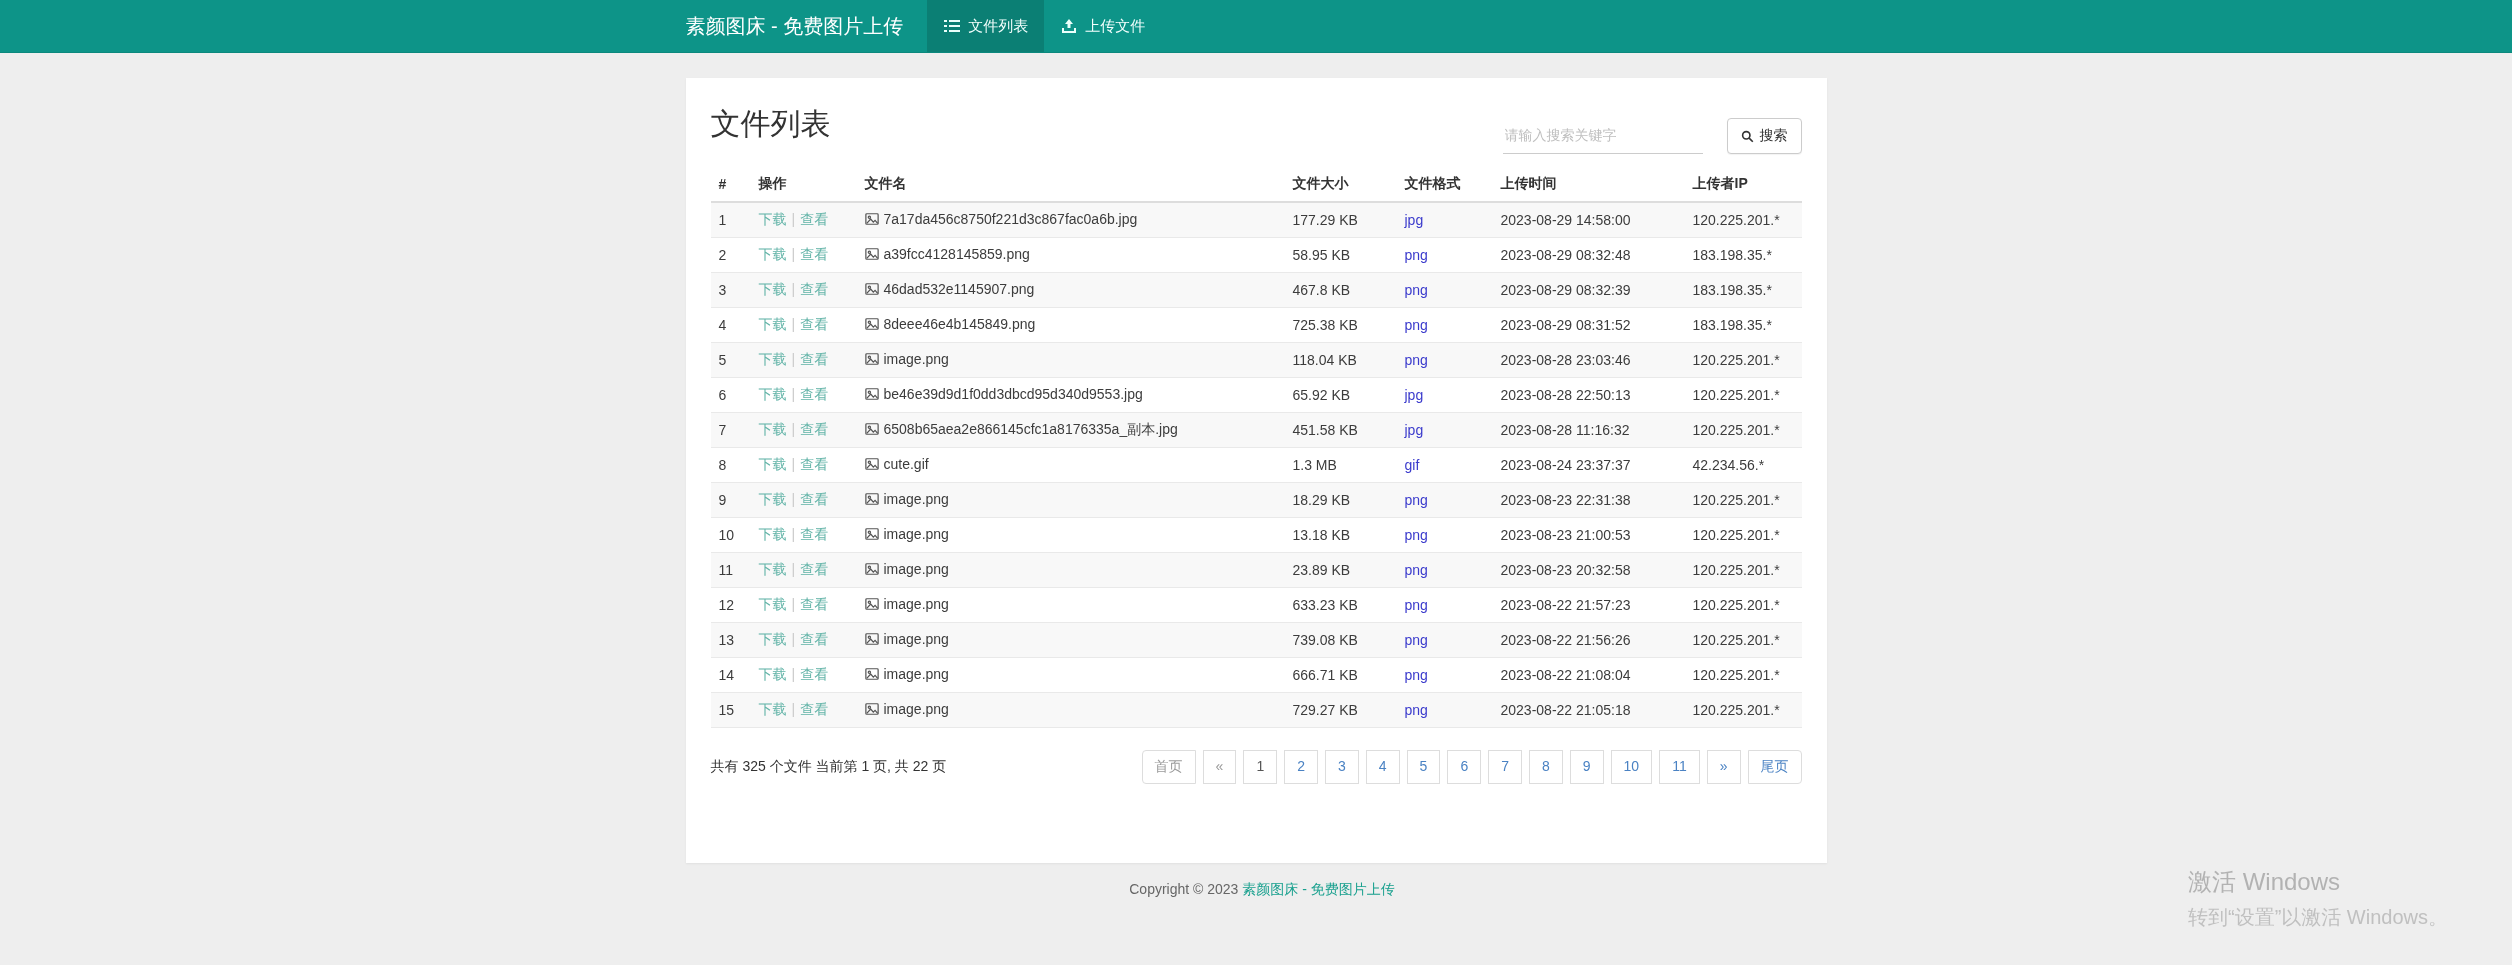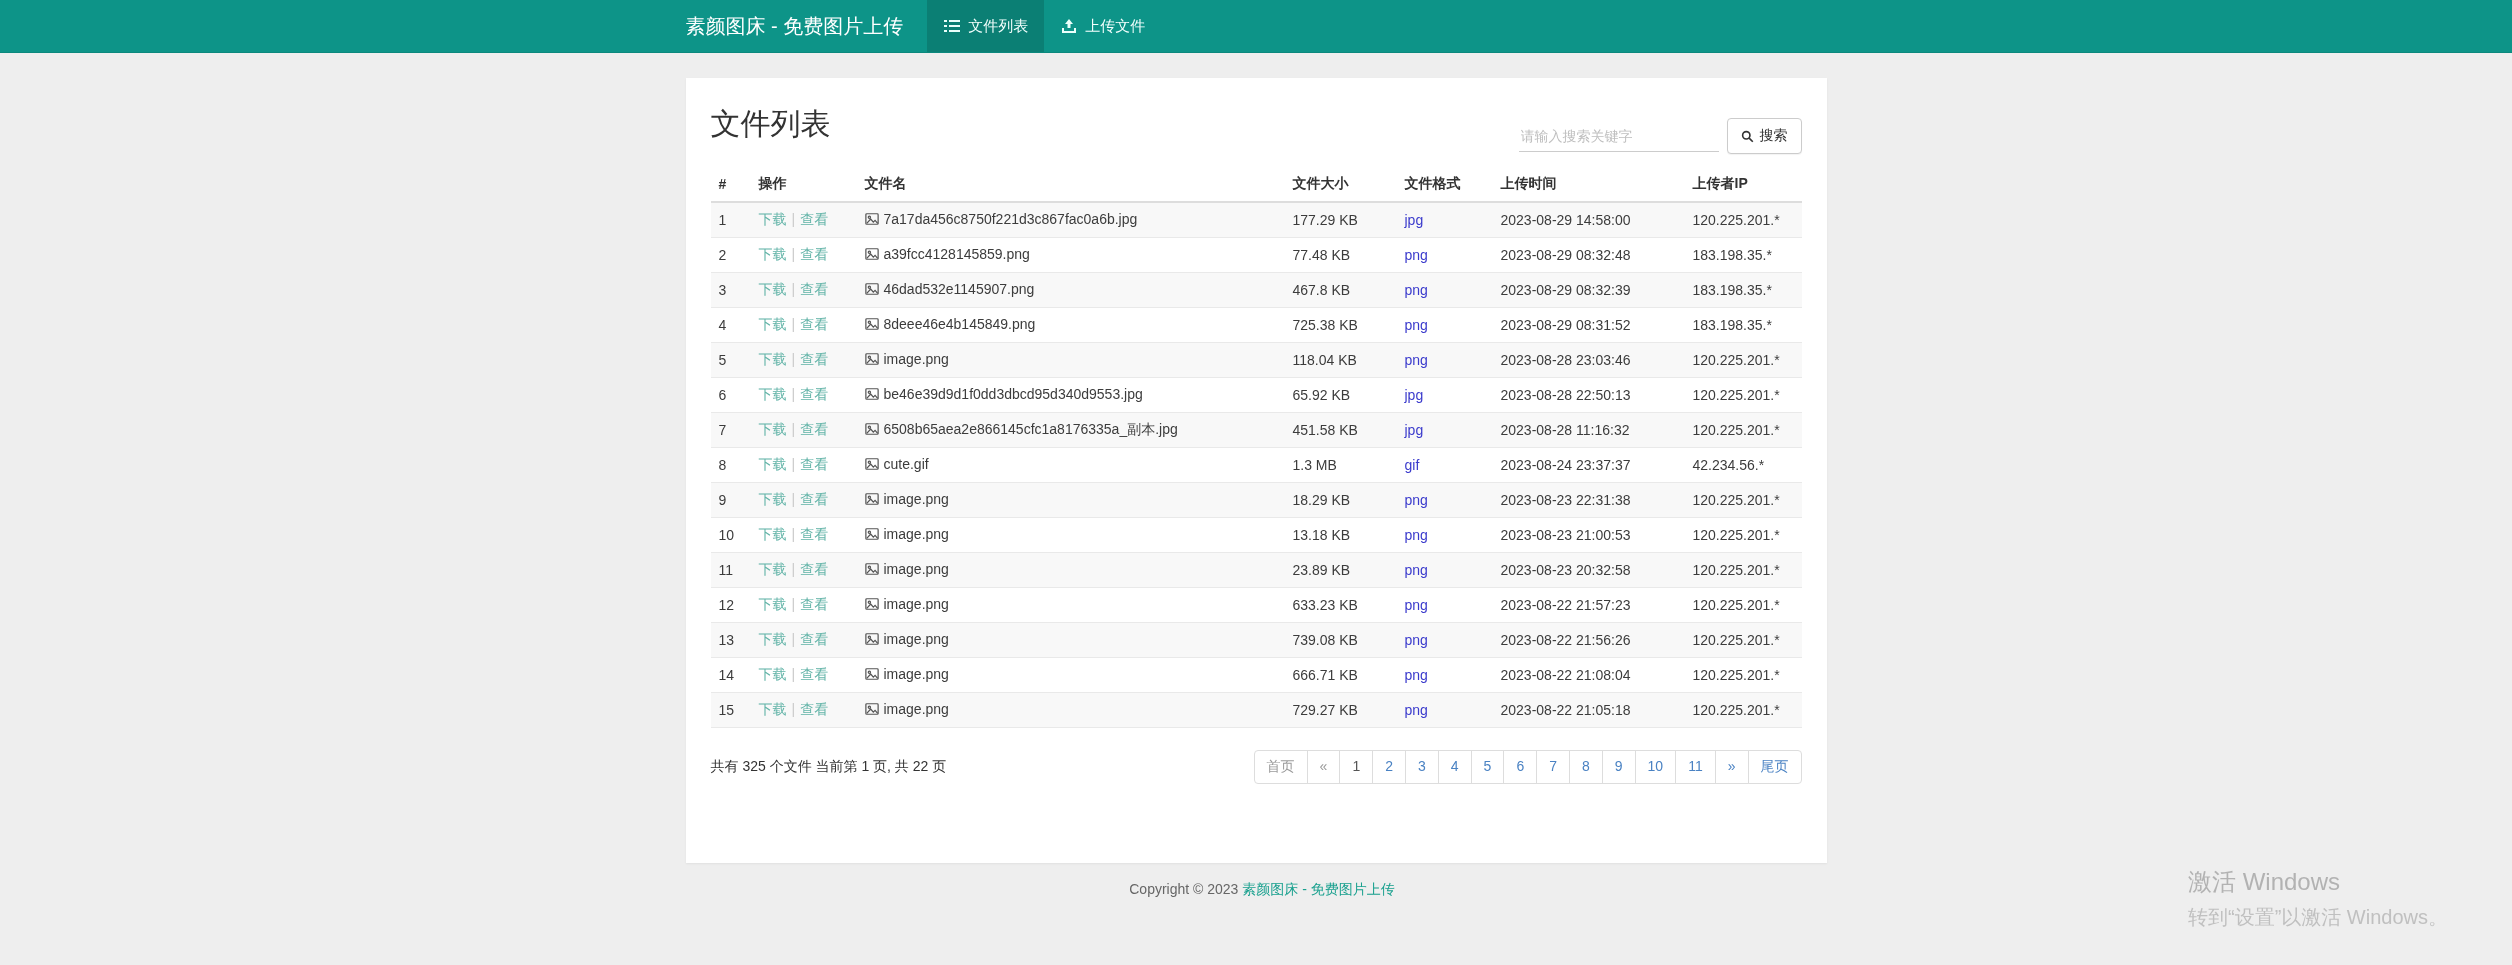--- a/index.html
+++ b/index.html
@@ -16,40 +16,40 @@
   .nav-item { display:flex; align-items:center; gap:8px; padding:0 16px; color:#f3fffd; font-size:15px; text-decoration:none; cursor:pointer; }
   .nav-item.active { background:rgba(0,0,0,.14); }
   .nav-right { margin-left:auto; display:flex; align-items:stretch; }
   .nav-icon { display:inline-flex; width:17px; height:17px; align-items:center; justify-content:center; }
   .nav-icon svg { width:16px; height:16px; fill:#eafffb; }
   .caret { width:0; height:0; border-left:5px solid transparent; border-right:5px solid transparent; border-top:5px solid #eafffb; margin-left:3px; }
   
   .card { width:1141px; height:785px; margin:25px auto 0; background:#fff; padding:24px 25px; box-shadow:0 1px 2px rgba(0,0,0,.06); }
   .card-header { display:flex; justify-content:space-between; align-items:flex-start; }
   .page-title { font-size:30px; font-weight:400; color:#333; margin:2px 0 22px 0; }
-  .search-box { display:flex; align-items:center; gap:8px; margin-top:16px; }
+  .search-box { display:flex; gap:24px; margin-top:16px;font-family:Liberation Mono, monospace; }
   .search-input { width:200px; border:none; border-bottom:1px solid #ccc; background:transparent; padding:7px 2px; font-size:14px; color:#333; outline:none; font-family:inherit; }
   .search-input::placeholder { color:#bfbfbf; }
   .search-btn { display:inline-flex; align-items:center; gap:6px; background:#fff; border:1px solid #ccc; border-radius:4px; padding:8px 13px; font-size:14px; color:#333; cursor:pointer; box-shadow:0 1px 1px rgba(0,0,0,.05); font-family:inherit; }
   .search-btn svg { width:13px; height:13px; stroke:#333; fill:none; stroke-width:2; }
   
   table { width:100%; border-collapse:collapse; }
   th { text-align:left; font-size:14px; color:#333; padding:8px; border-bottom:2px solid #ddd; }
   td { font-size:14px; padding:8px; border-top:1px solid #e9e9e9; color:#3c3c3c; }
   tbody tr:last-child td { border-bottom:1px solid #e9e9e9; }
   tbody tr:nth-child(odd) { background:#f8f8f8; }
   .link-action { color:var(--action-link,#61b3a7); text-decoration:none; cursor:pointer; }
   .sep { color:#c9c9c9; padding:0 5px; }
   .link-format { color:var(--format-link,#3a3acc); text-decoration:none; cursor:pointer; }
   .file-icon { display:inline-block; vertical-align:-2px; margin-right:5px; }
   .file-icon svg { width:14px; height:14px; fill:none; stroke:#555; stroke-width:1.4; }
   
   .table-footer { display:flex; justify-content:space-between; align-items:center; margin-top:22px; }
   .summary { font-size:14px; color:#333; }
-  .pagination { display:flex; }
+  .pagination { display:flex;gap:8px; }
   .pagination a { display:block; padding:7px 12px; border:1px solid #ddd; margin-left:-1px; background:#fff; font-size:14px; color:var(--page-link,#4a82c3); text-decoration:none; cursor:pointer; }
   .pagination a:first-child { border-top-left-radius:4px; border-bottom-left-radius:4px; margin-left:0; }
   .pagination a:last-child { border-top-right-radius:4px; border-bottom-right-radius:4px; }
   .pagination a.disabled { color:#9a9a9a; }
   .pagination a.current { color:#555; }
   
   .footer { text-align:center; margin-top:18px; font-size:14px; color:#666;padding-left:12px; }
   .footer a { color:var(--footer-link,#18a08e); text-decoration:none; cursor:pointer; }
   
   .watermark { position:absolute; right:64px; top:866px; text-align:left; pointer-events:none; }
@@ -156,21 +156,21 @@
     </td>
     <td>
       <span class="file-icon">
         <svg viewBox="0 0 16 16">
                 <rect x="1" y="2" width="14" height="12" rx="1"></rect>
                 <circle cx="5" cy="6" r="1.3"></circle>
                 <path d="M2 13 L6.5 8 L9.5 11.5 L11.5 9.5 L14.5 13"></path>
               </svg>
       </span><span>a39fcc4128145859.png</span>
     </td>
-    <td>77.48 KB</td>
+    <td>58.95 KB</td>
     <td><a class="link-format" href="#">png</a></td>
     <td>2023-08-29 08:32:48</td>
     <td>183.198.35.*</td>
   </tr>
 
   <tr>
     <td>3</td>
     <td>
       <a class="link-action" href="#">下载</a><span class="sep">|</span><a class="link-action" href="#">查看</a>
     </td>

